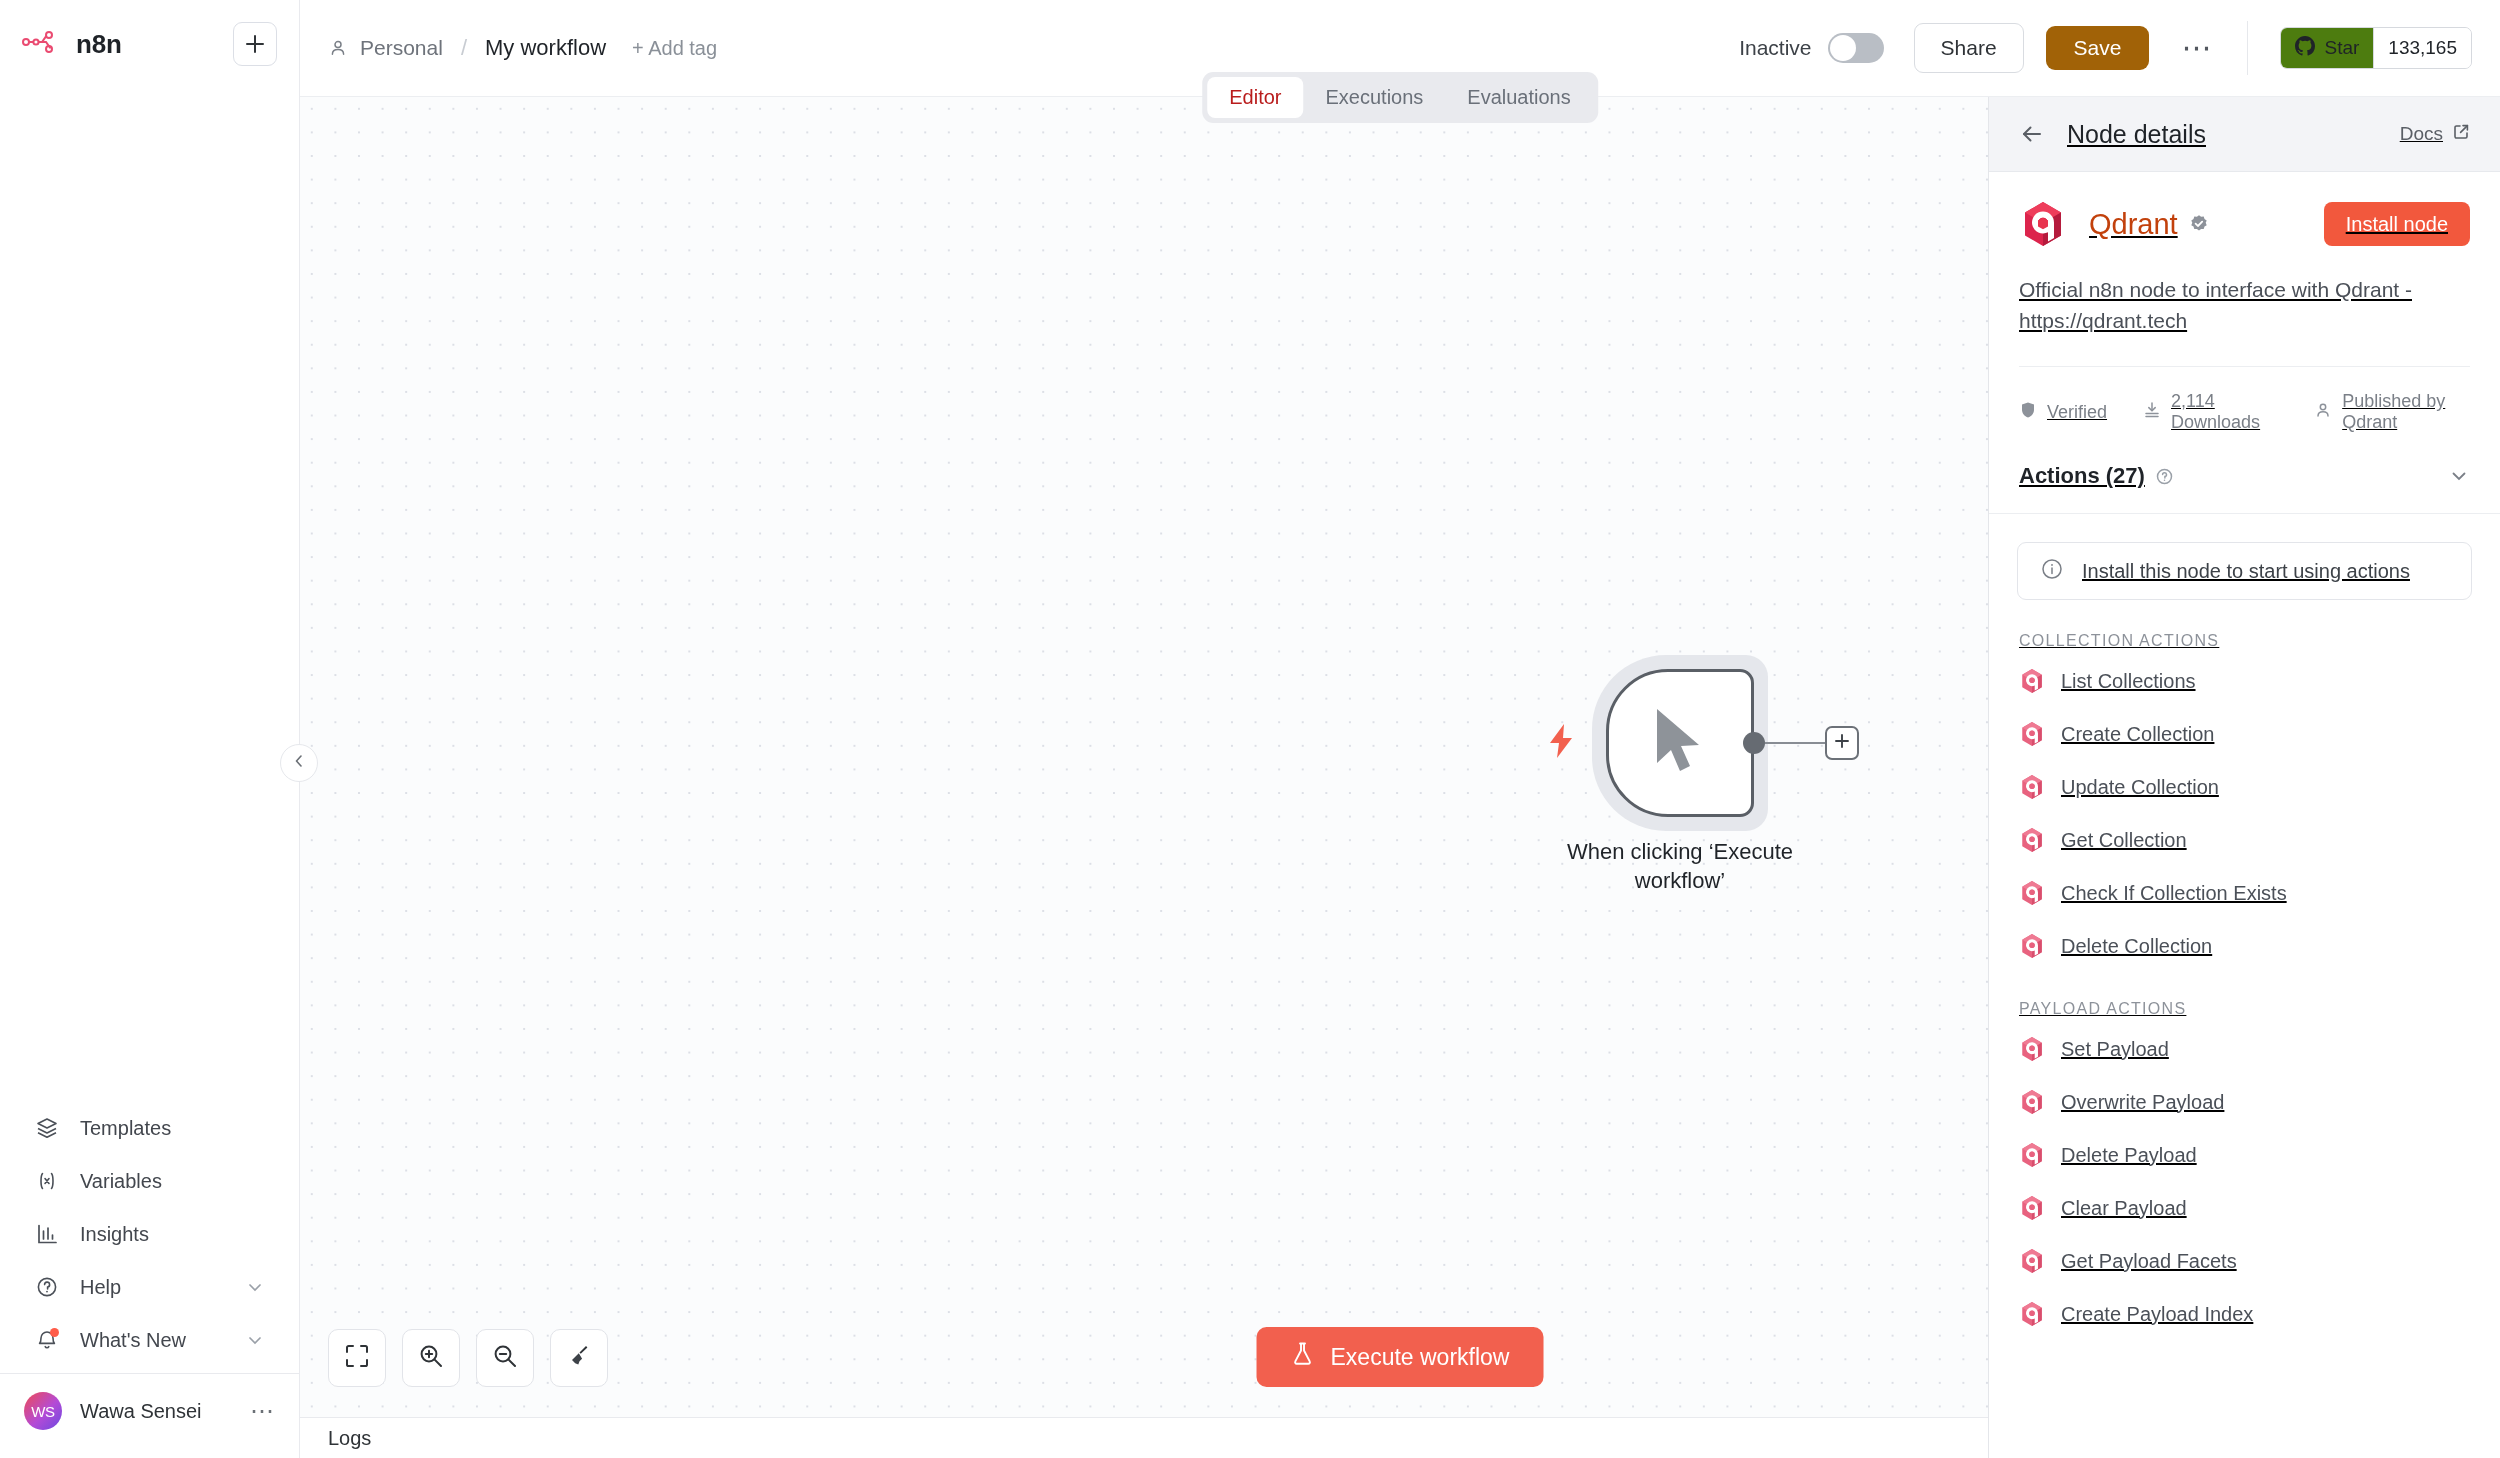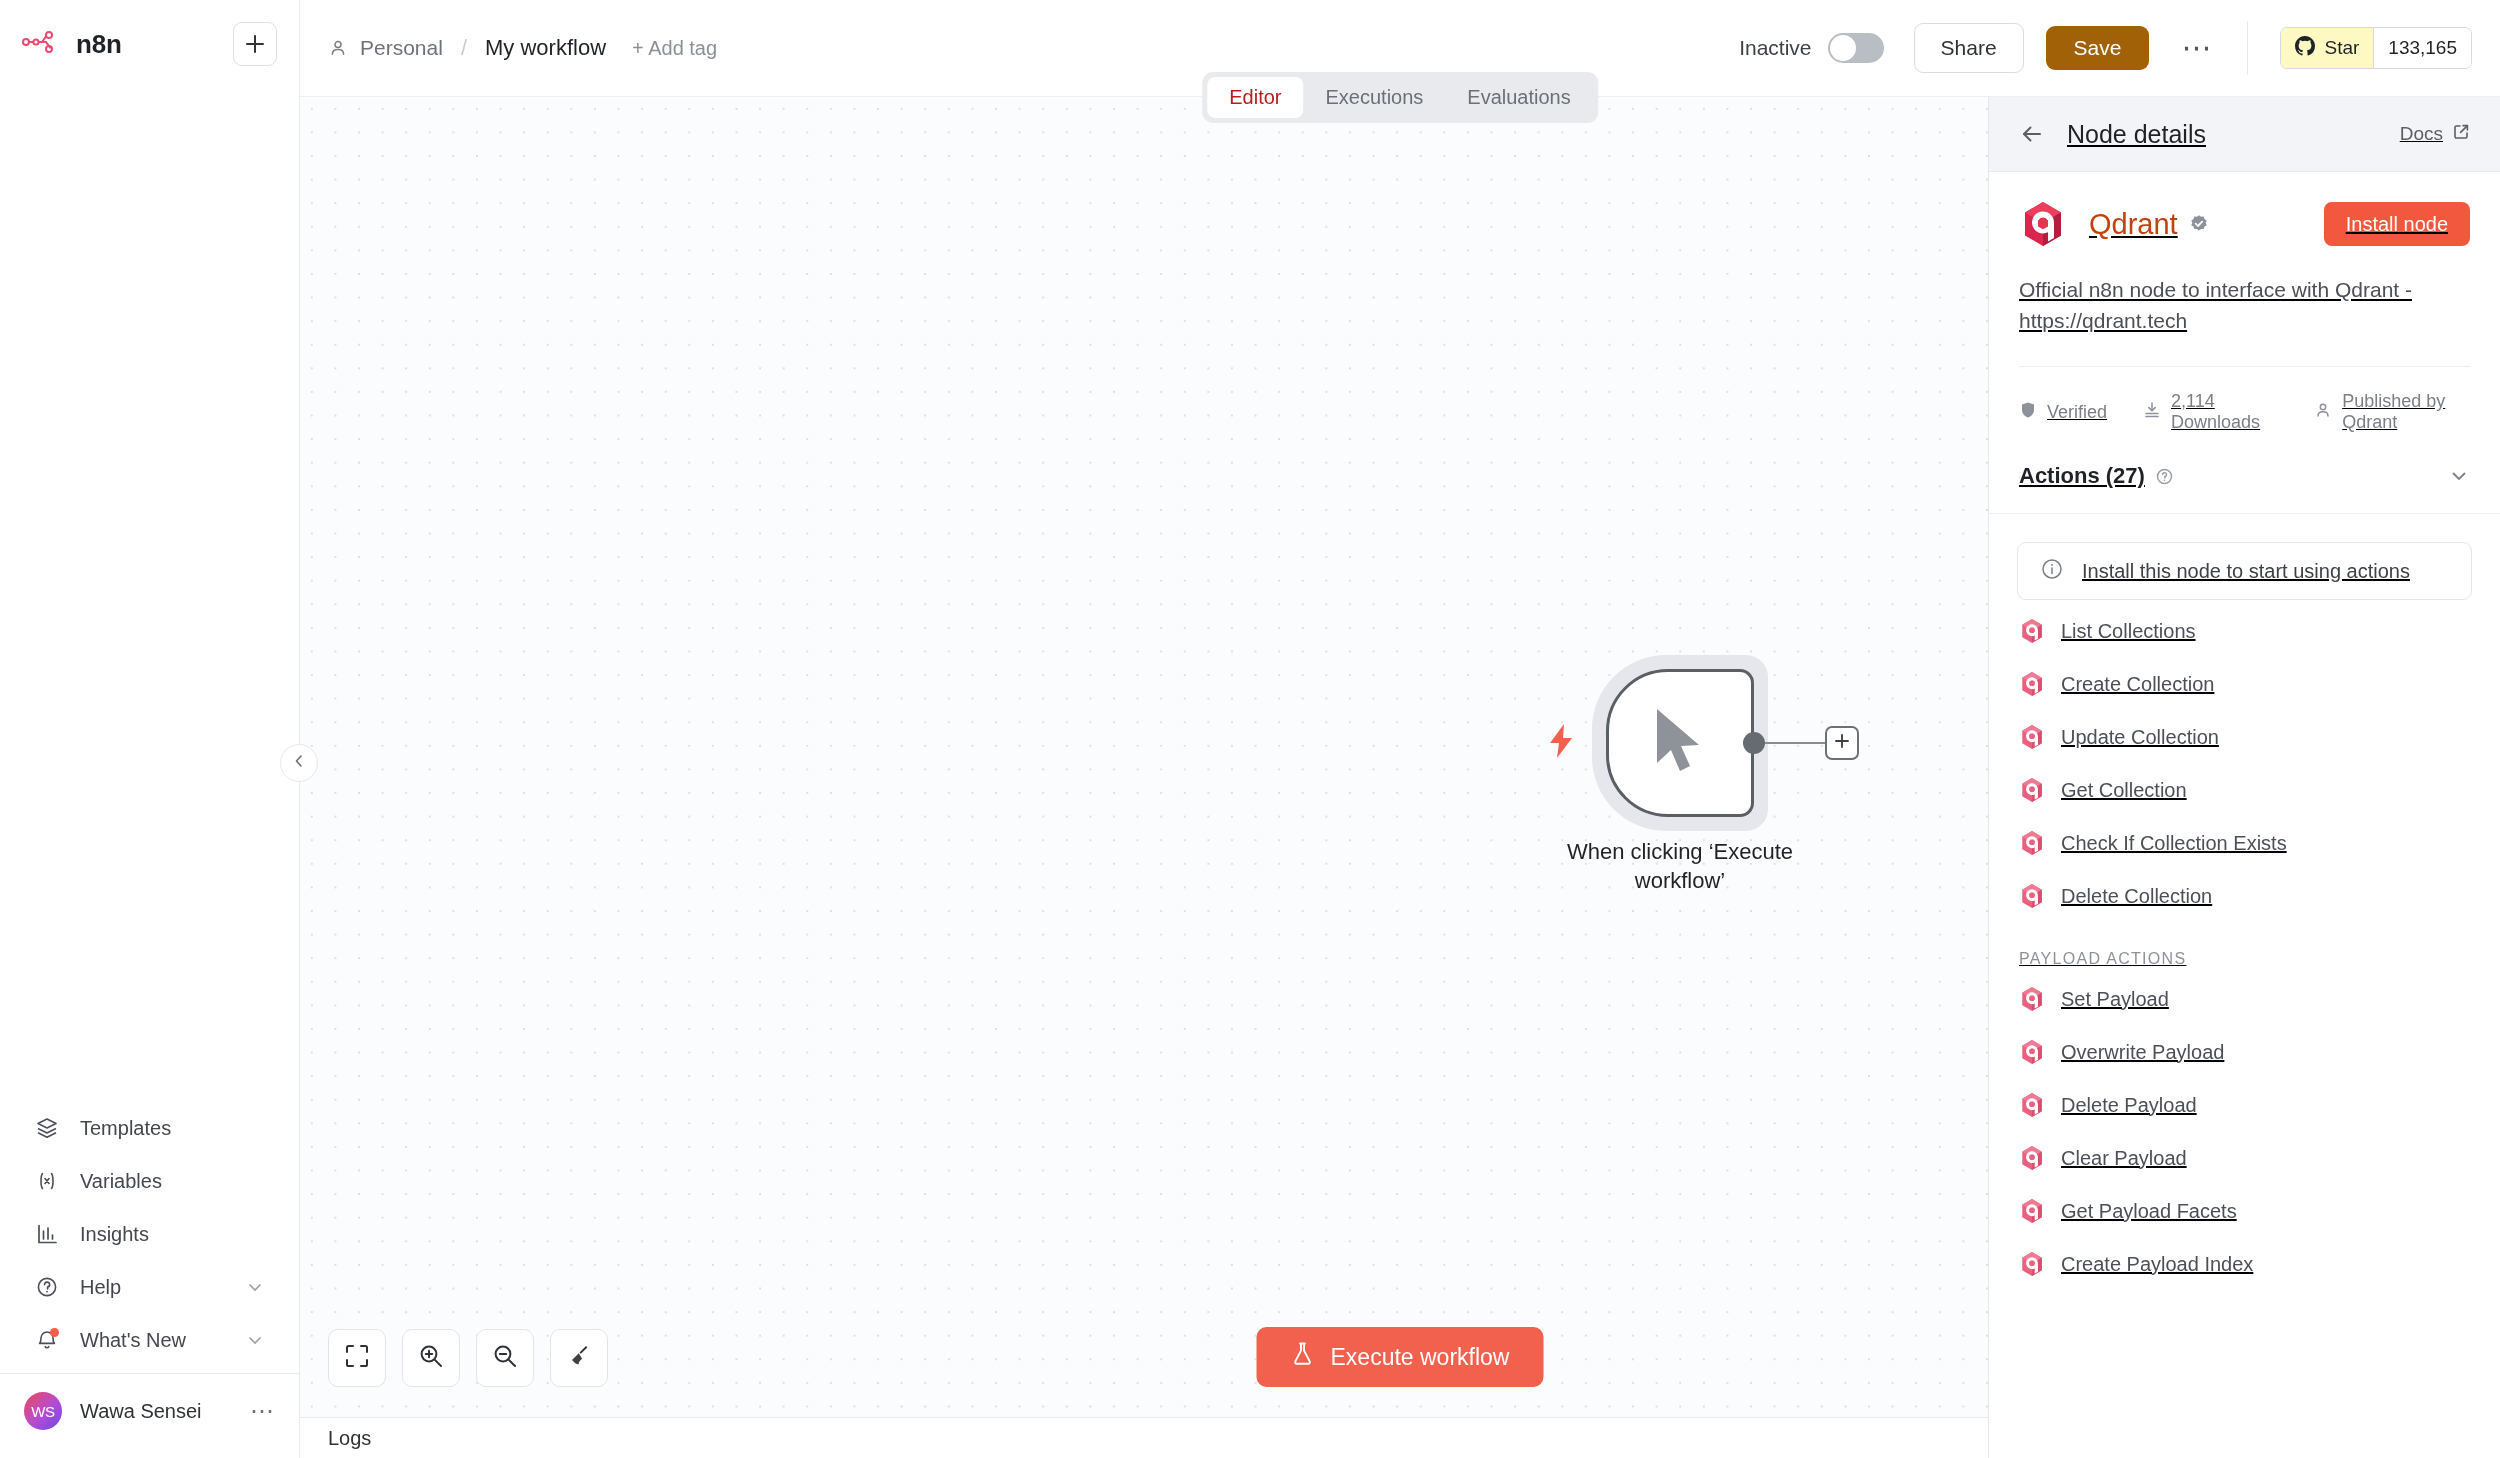--- a/index.html
+++ b/index.html
@@ -101,21 +101,21 @@
     height: 44px; padding: 13px 28px; border: none; border-radius: 9px;
     background: #a16207; font-size: 21px; color: #fff; cursor: pointer;
     display: flex; align-items: center; margin-right: 32px;
   }
   .top-dots { color: #53585f; font-size: 30px; letter-spacing: 2px; line-height: 12px; cursor: pointer; margin-right: 34px; }
   .top-divider { width: 1px; height: 54px; background: #e6e8ec; margin-right: 32px; }
   .gh-star {
     display: flex; align-items: stretch; height: 42px;
     border: 1px solid #d6d9de; border-radius: 7px; overflow: hidden; cursor: pointer;
   }
-  .gh-left { display: flex; align-items: center; gap: 9px; padding: 0 14px; background: #fef9c3; }
+  .gh-left { display: flex; align-items: center; gap: 9px; padding: 0 14px; background: #4d7c0f; }
   .gh-left span { font-size: 19px; color: #1f2328; }
   .gh-count { display: flex; align-items: center; padding: 0 14px; background: #fff; font-size: 19px; color: #1f2328; border-left: 1px solid #d6d9de; }
 
   .tabs {
     position: absolute; top: 72px; left: 50%; transform: translateX(-50%);
     display: flex; background: #e9eaee; border-radius: 11px; padding: 5px;
     z-index: 30;
   }
   .tab { padding: 9px 22px; border-radius: 8px; font-size: 20px; color: #6a7079; cursor: pointer; white-space: nowrap; }
   .tab.active { background: #ffffff; color: #b91c1c; }
@@ -565,20 +565,21 @@
           <span>
             <svg width="24" height="24" viewBox="0 0 24 24" fill="none" stroke="#7a7f87" stroke-width="1.5">
               <circle cx="12" cy="12" r="9"></circle>
                 <path d="M12 11v5.4" stroke-linecap="round"></path>
                 <circle cx="12" cy="7.9" r="0.95" fill="#7a7f87" stroke="none"></circle>
             </svg>
           </span>
           <span>Install this node to start using actions</span>
         </div>
 
+        <div class="group-title">Collection Actions</div>
         <div class="action-item">
           <span class="qico">
             <svg width="26" height="26" viewBox="0 0 48 48">
                 <path d="M24 2 42 12.5v23L24 46 6 35.5v-23z" fill="#e8627f"></path>
                 <path d="M24 2 42 12.5 24 23 6 12.5z" fill="#ef7a93"></path>
                 <path d="M42 12.5v23L24 46V23z" fill="#d94e6d"></path>
                 <path d="M24 11.5a11 11 0 1 0 5 20.8v9.3l6-3.5V22.5A11 11 0 0 0 24 11.5zm0 6.2a5 5 0 1 1 0 10 5 5 0 0 1 0-10z" fill="#ffffff"></path>
                 <path d="M24 17.7a5 5 0 1 1 0 10 5 5 0 0 1 0-10z" fill="#e8627f"></path>
               </svg>
           </span>

